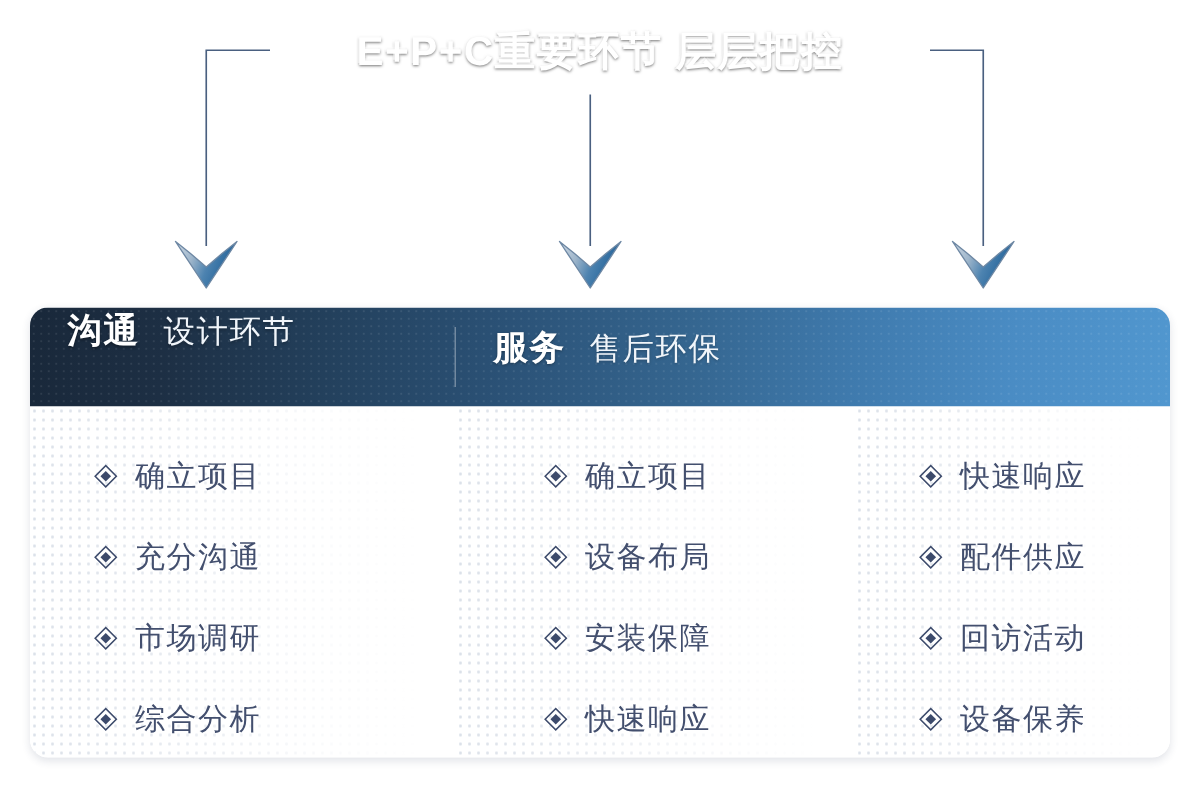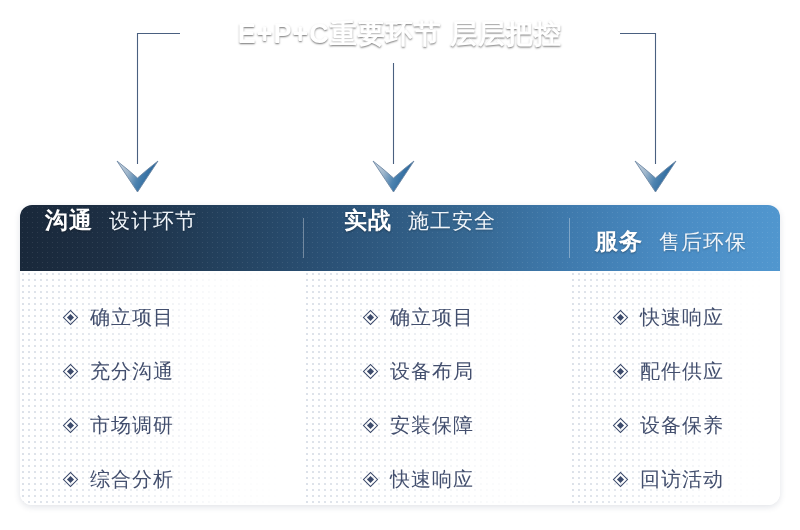--- a/index.html
+++ b/index.html
@@ -86,21 +86,21 @@
     background: linear-gradient(95deg,
         #19283a 0%,
         #1d2f44 12%,
         #23405c 26%,
         #2b5277 42%,
         #356690 58%,
         #3f7aad 72%,
         #4a8cc4 86%,
         #5197cf 100%);
     display: flex;
-    align-items: flex-start;
+    align-items: center;
   }
   #panel-header::after {
     content: "";
     position: absolute;
     left: 0; top: 0; right: 0; bottom: 0;
     background-image:
       radial-gradient(rgba(255,255,255,0.09) 0.8px, transparent 0.9px);
     background-size: 5px 5px;
     pointer-events: none;
   }
@@ -240,25 +240,20 @@
   </div>
 
   <div id="panel">
 
     <div id="panel-header">
       <div class="hcol c1">
         <span class="h-strong">沟通</span>
         <span class="h-light">设计环节</span>
         <span class="vrule"></span>
       </div>
-      <div class="hcol c2">
-        <span class="h-strong">实战</span>
-        <span class="h-light">施工安全</span>
-        <span class="vrule"></span>
-      </div>
       <div class="hcol c3">
         <span class="h-strong">服务</span>
         <span class="h-light">售后环保</span>
       </div>
     </div>
 
     <div id="panel-body">
 
       <div class="bcol b1">
         <div class="inner">
@@ -329,26 +324,26 @@
           <div class="litem">
             <span class="bullet">
                 <i></i>
               </span>
             <span class="litem-label">配件供应</span>
           </div>
           <div class="litem">
             <span class="bullet">
                 <i></i>
               </span>
+            <span class="litem-label">回访活动</span>
+          </div>
+          <div class="litem">
+            <span class="bullet">
+                <i></i>
+              </span>
             <span class="litem-label">设备保养</span>
-          </div>
-          <div class="litem">
-            <span class="bullet">
-                <i></i>
-              </span>
-            <span class="litem-label">回访活动</span>
           </div>
         </div>
       </div>
 
     </div>
   </div>
 </div>
 
 </body></html>

